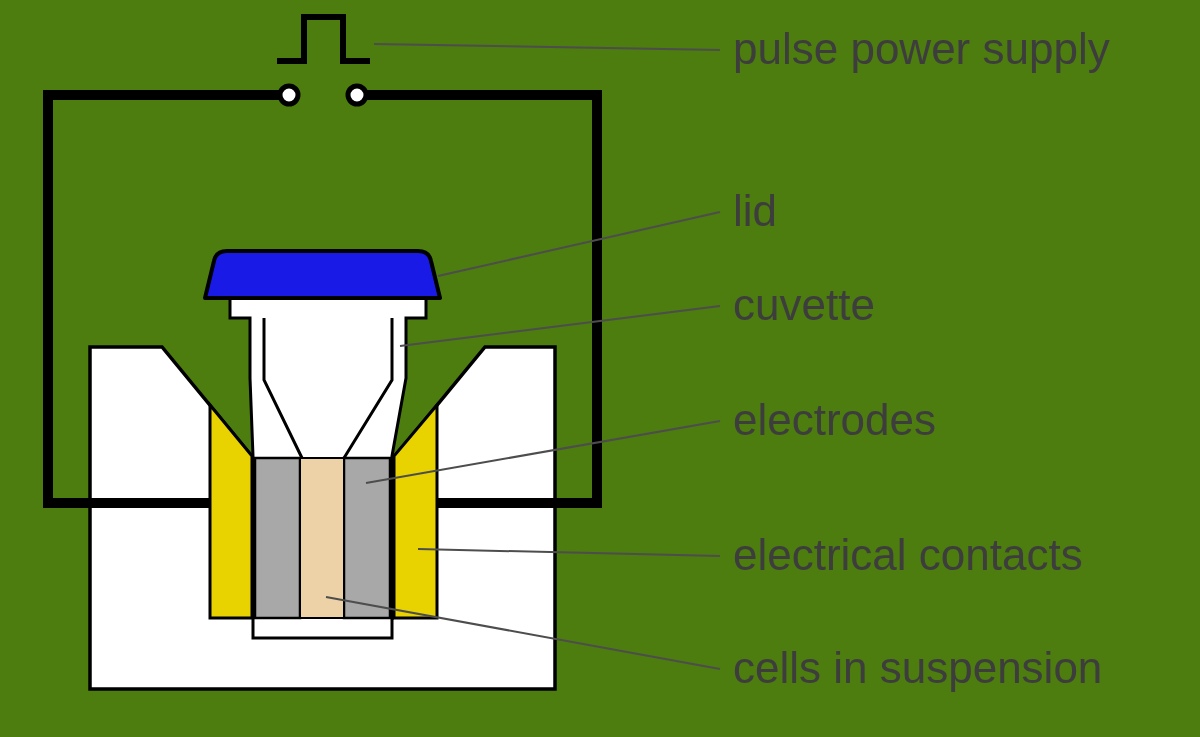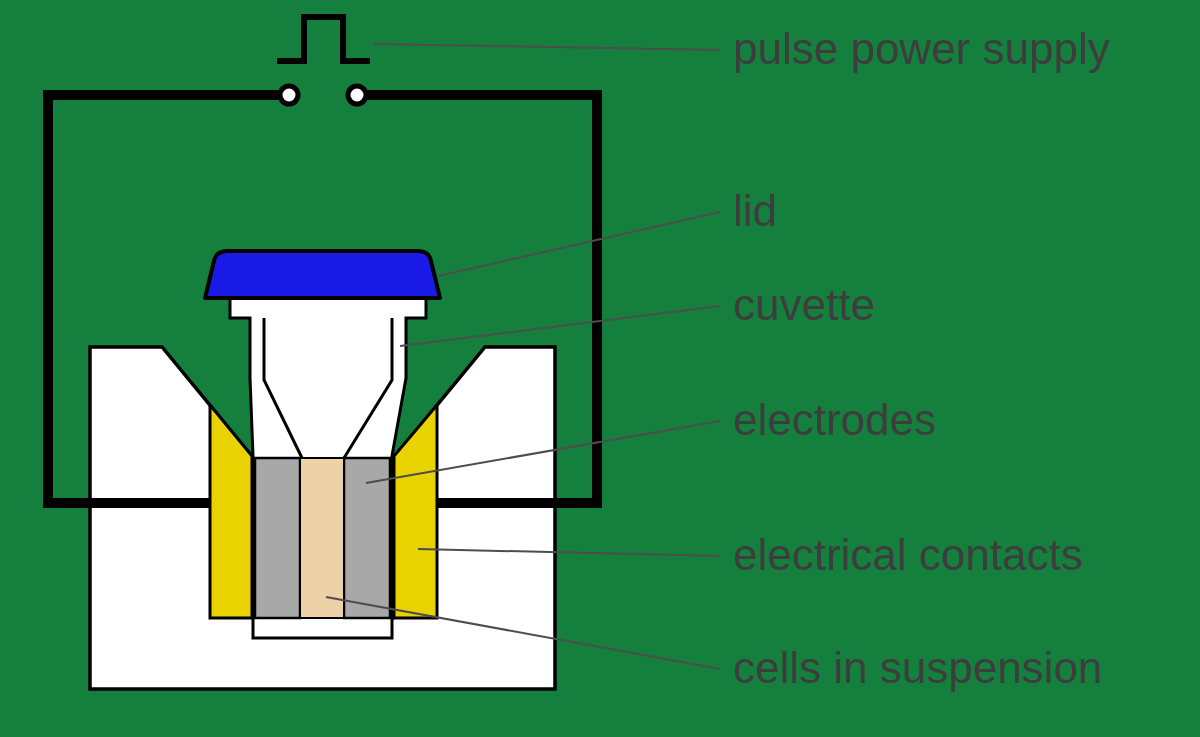--- a/index.html
+++ b/index.html
@@ -4,21 +4,21 @@
 <style>
   html, body {
     margin: 0;
     padding: 0;
     background: #ffffff;
   }
   .stage {
     position: relative;
     width: 1200px;
     height: 737px;
-    background: #15803d;
+    background: #4d7c0f;
     overflow: hidden;
   }
   svg { display: block; }
   .label {
     font-family: "Liberation Sans", sans-serif;
     font-size: 44px;
     fill: #3d3d3d;
   }
   .leader {
     stroke: #4d4d4d;

